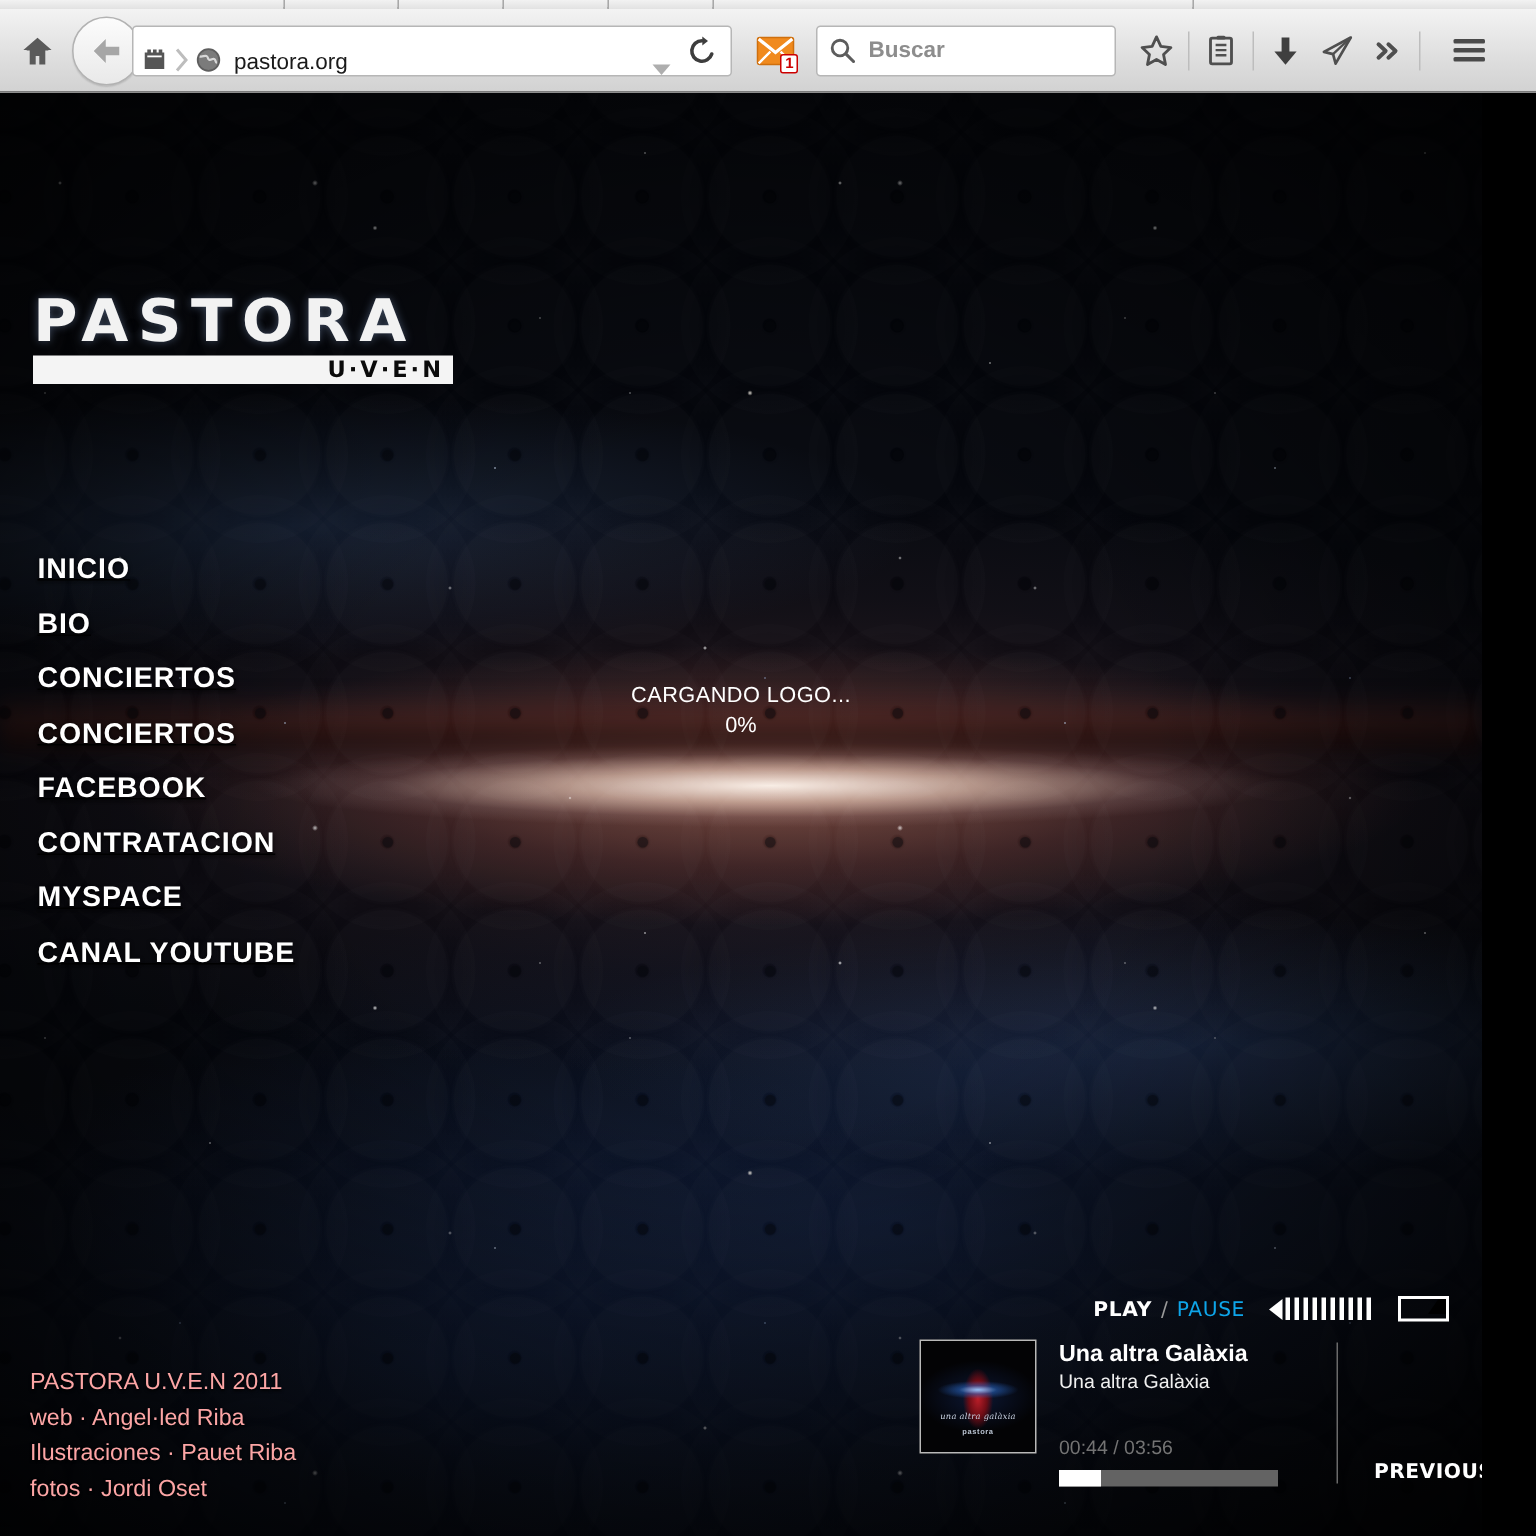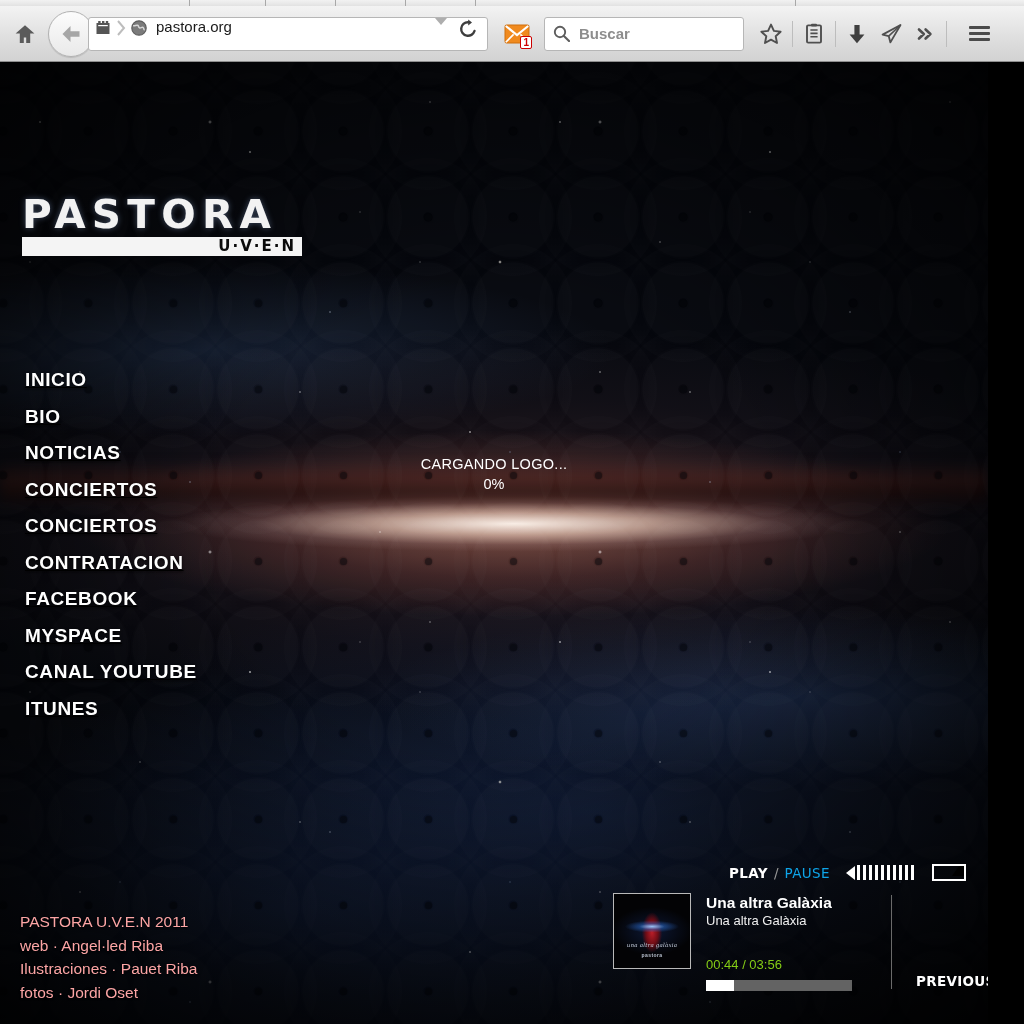--- a/index.html
+++ b/index.html
@@ -71,21 +71,21 @@
 
   .urlbar {
     flex: 0 0 auto;
     width: 400px;
     height: 34px;
     margin-left: -6px;
     background: #fff;
     border: 1px solid #b6b6b6;
     border-radius: 3px;
     display: flex;
-    align-items: flex-start;
+    align-items: flex-end;
     padding: 0 6px 0 4px;
     box-sizing: border-box;
   }
   .urlbar .favicons { display: flex; align-items: center; gap: 2px; }
   .url-text {
     flex: 1 1 auto;
     font-size: 15px;
     color: #1a1a1a;
     margin-left: 7px;
     white-space: nowrap;
@@ -456,21 +456,21 @@
     white-space: nowrap;
   }
   .np-album {
     font-size: 13px;
     line-height: 18px;
     color: #f0f0f0;
   }
   .np-time {
     font-size: 13px;
     line-height: 18px;
-    color: #84cc16;
+    color: #737373;
     margin-top: 26px;
   }
   .progress {
     margin-top: 6px;
     width: 146px;
     height: 11px;
     background: #636363;
     position: relative;
   }
   .progress > span {
@@ -798,28 +798,26 @@
     <div class="logo-wrap">
       <div class="logo-main">PASTORA</div>
       <div class="logo-bar">
         <span class="logo-sub">U·V·E·N</span>
       </div>
     </div>
 
     <nav class="sitenav" id="sitenav">
         <span class="navitem">INICIO</span>
         <span class="navitem">BIO</span>
-        <span class="navitem">NOTICIAS</span>
         <span class="navitem">CONCIERTOS</span>
         <span class="navitem">CONCIERTOS</span>
+        <span class="navitem">FACEBOOK</span>
         <span class="navitem">CONTRATACION</span>
-        <span class="navitem">FACEBOOK</span>
         <span class="navitem">MYSPACE</span>
         <span class="navitem">CANAL YOUTUBE</span>
-        <span class="navitem">ITUNES</span>
       </nav>
 
     <div class="loader">
       <div class="l1">CARGANDO LOGO...</div>
       <div class="l2">0%</div>
     </div>
 
     <div class="transport">
       <span class="tp-play">PLAY</span>
       <span class="tp-slash">/</span>

